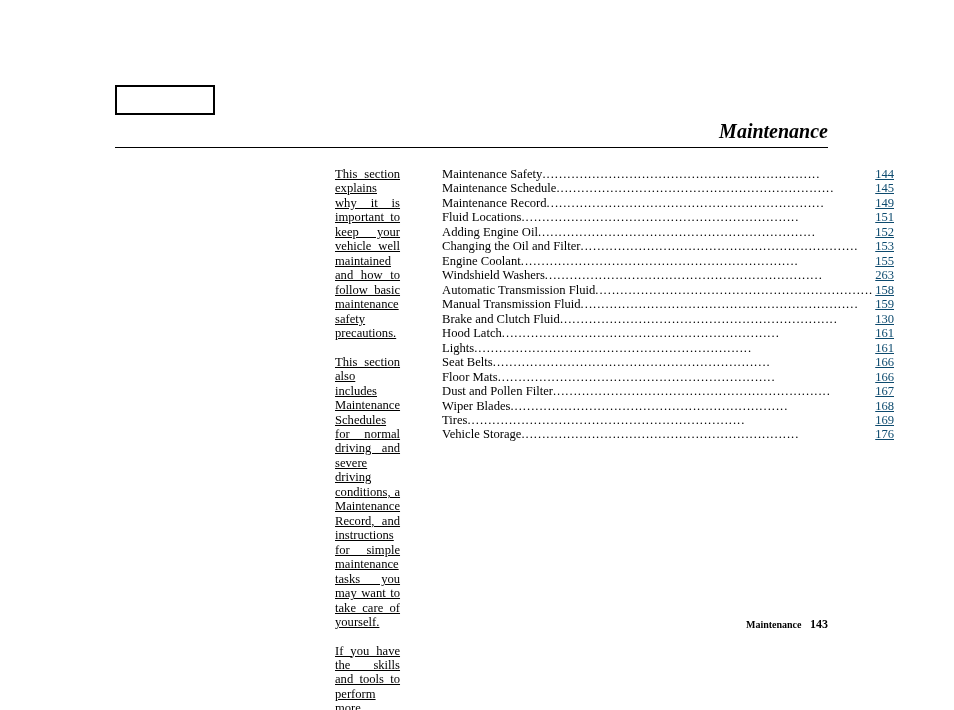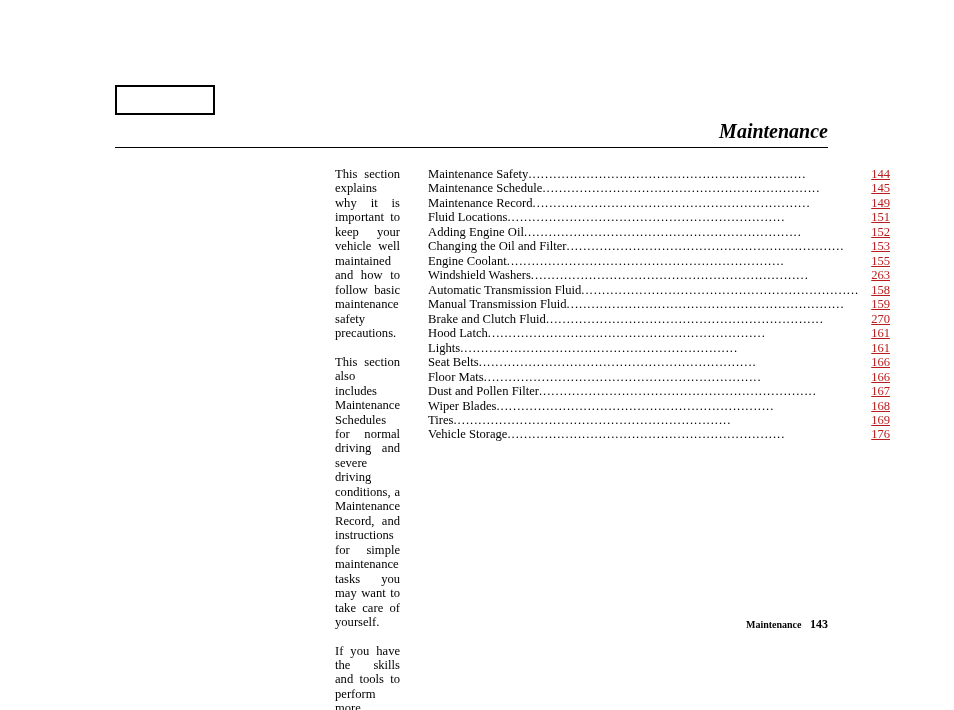--- a/index.html
+++ b/index.html
@@ -52,21 +52,21 @@
     background: #000;
     align-self: stretch;
     margin: 0 12px 0 12px;
     min-height: 380px;
   }
   .col-left {
     flex: 1 1 0;
     text-align: justify;
     padding-bottom: 90px;
   }
-  .col-left p { margin: 0 4px 14px 0; }
+  .col-left p { margin: 0 18px 14px 0; text-decoration: underline; }
   .col-right {
     flex: 1 1 0;
     padding-bottom: 90px;
   }
 
   .toc-row {
     display: flex;
     align-items: baseline;
     white-space: nowrap;
     overflow: hidden;
@@ -76,22 +76,22 @@
     flex: 1 1 auto;
     overflow: hidden;
     letter-spacing: 1px;
     color: #000;
   }
   .toc-dots::after {
     content: "...................................................................";
   }
   .toc-page {
     flex: 0 0 auto;
-    color: #b91c1c;
-    margin-left: 12px;
+    color: #0c4a6e;
+    margin-left: 2px;
   }
 
   .footer {
     position: absolute;
     right: 126px;
     top: 572px;
     font-size: 10px;
     margin-top: 45px;
   }
   .footer .ft-label {
@@ -171,21 +171,21 @@
           <a href="#" class="toc-page">158</a>
         </div>
         <div class="toc-row">
           <span class="toc-label">Manual Transmission Fluid</span>
           <span class="toc-dots"></span>
           <a href="#" class="toc-page">159</a>
         </div>
         <div class="toc-row">
           <span class="toc-label">Brake and Clutch Fluid</span>
           <span class="toc-dots"></span>
-          <a href="#" class="toc-page">270</a>
+          <a href="#" class="toc-page">130</a>
         </div>
         <div class="toc-row">
           <span class="toc-label">Hood Latch</span>
           <span class="toc-dots"></span>
           <a href="#" class="toc-page">161</a>
         </div>
         <div class="toc-row">
           <span class="toc-label">Lights</span>
           <span class="toc-dots"></span>
           <a href="#" class="toc-page">161</a>

